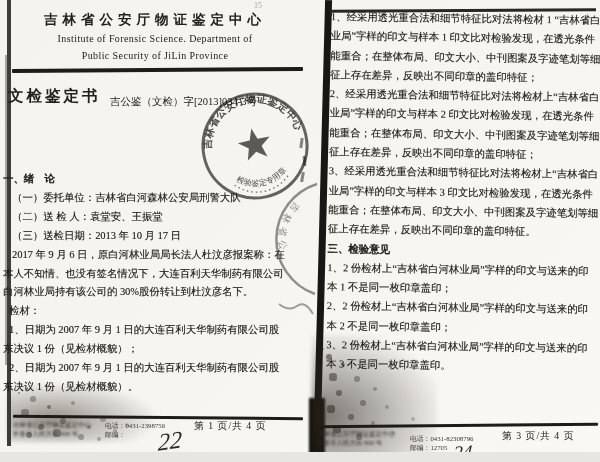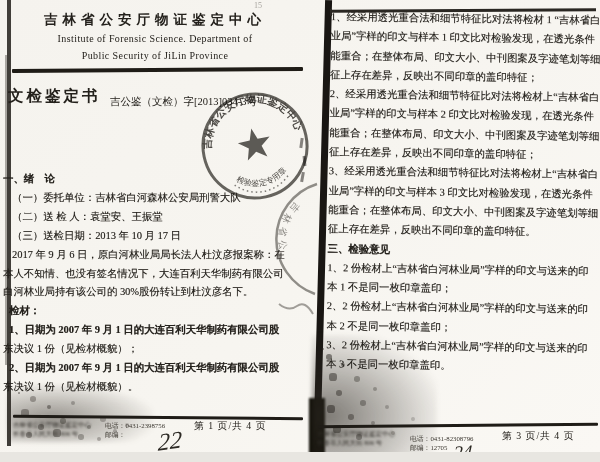--- a/index.html
+++ b/index.html
@@ -3,21 +3,21 @@
 <meta charset="utf-8">
 <style>
   html,body{margin:0;padding:0;background:#e8e6e1;}
   .canvas{position:relative;width:600px;height:452px;overflow:hidden;
     background:linear-gradient(135deg,#f5f3ee 0%,#f7f5f0 55%,#faf8f4 100%);
     font-family:"Liberation Serif","DejaVu Serif",serif;color:#24211c;}
   .abs{position:absolute;}
   .line{white-space:nowrap;}
   .b{font-weight:bold;}
   .ind{padding-left:9px;}
-  .ind2{padding-left:6px;font-weight:bold;}
+  .ind2{padding-left:6px;}
   
   .org-cn{left:14px;top:11px;width:282px;text-align:center;font-size:13.5px;font-weight:bold;letter-spacing:5px;}
   .org-en{left:14px;width:282px;text-align:center;font-size:10px;letter-spacing:.4px;}
   .rule{background:#1f1c17;border-radius:1px;}
   .rule-header{left:12px;top:68px;width:291px;height:4px;transform:rotate(-.4deg);}
   .doc-title{left:8px;top:86px;width:296px;text-align:left;font-size:15.5px;font-weight:bold;letter-spacing:3px;}
   .doc-number{left:110px;top:95px;font-size:10.5px;}
   
   .textcol{font-size:10.4px;line-height:18.9px;text-shadow:.3px .3px .4px rgba(36,33,28,.45);}
   .textcol-left{left:3px;top:126px;width:286px;margin-top:44px;}

